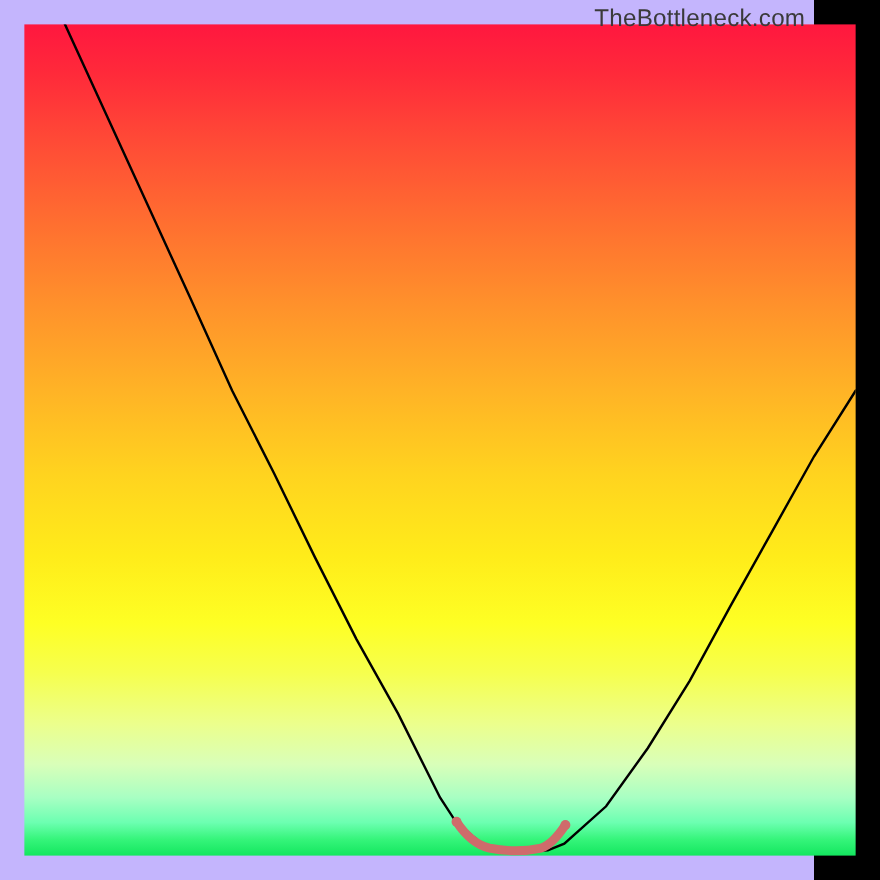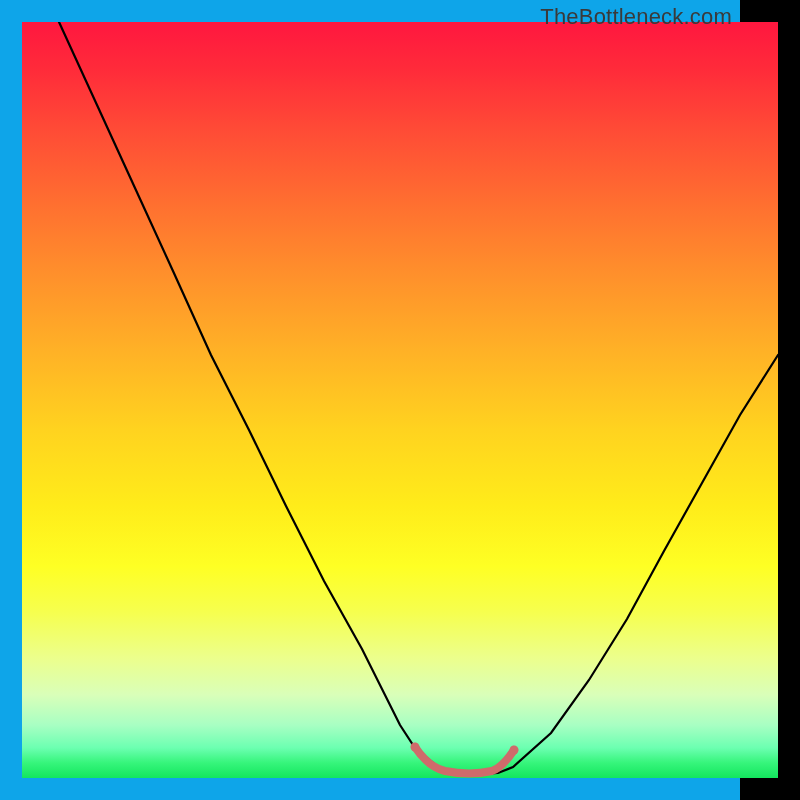--- a/index.html
+++ b/index.html
@@ -8,21 +8,21 @@
     width: 800px;
     height: 800px;
     overflow: hidden;
     background: #000;
     font-family: Arial, Helvetica, sans-serif;
   }
   .frame {
     position: relative;
     width: 740px;
     height: 800px;
-    background: #0ea5e9;
+    background: #c4b5fd;
   }
   .plot {
     position: absolute;
     left: 22px;
     top: 22px;
     width: 756px;
     height: 756px;
     overflow: hidden;
   }
   .gradient {

